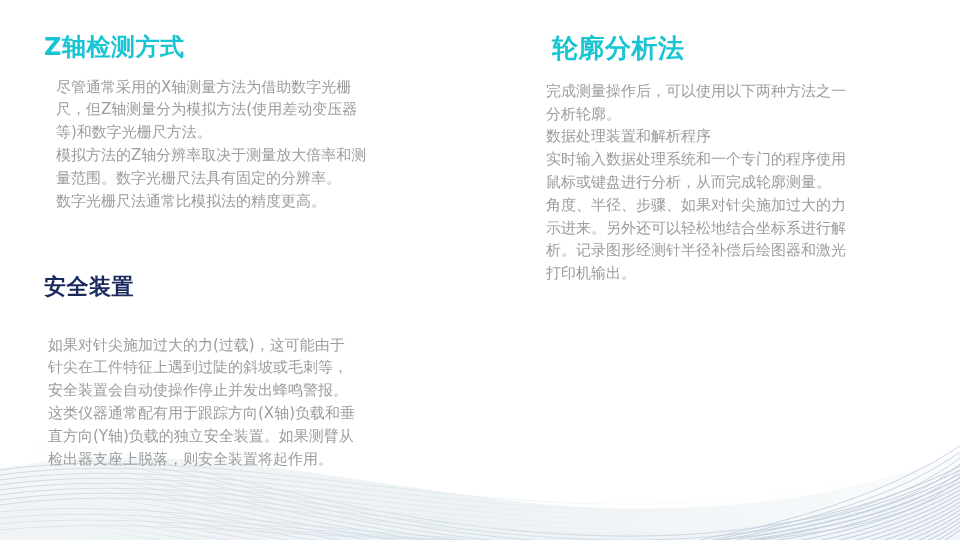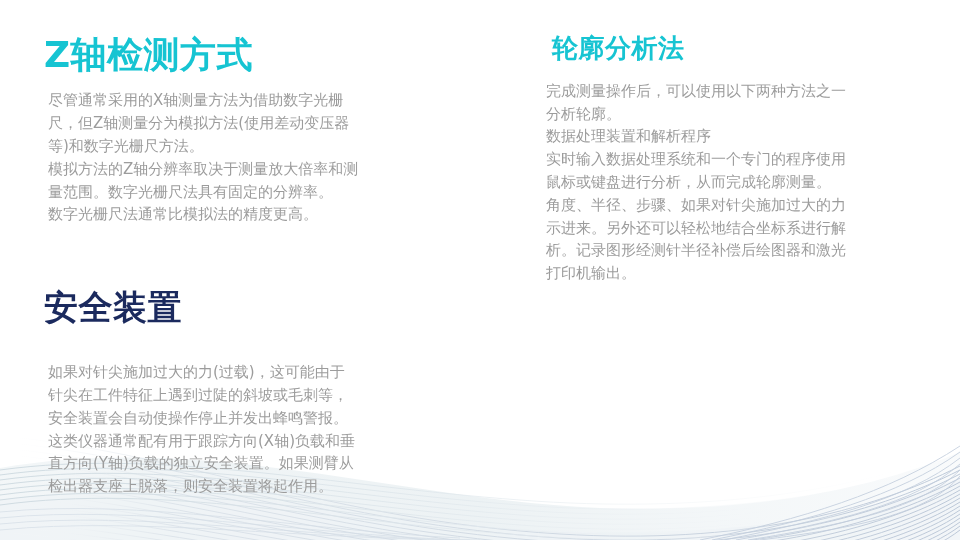--- a/index.html
+++ b/index.html
@@ -35,36 +35,36 @@
 
   .heading {
     margin: 0;
     font-weight: bold;
     letter-spacing: 0.5px;
     line-height: 1.15;
   }
   .heading-cyan { color: #16c4d2; }
   .heading-navy { color: #1b2a5e; }
 
-  .h-z      { font-size: 36px; }
-  .h-safety { font-size: 34px; }
+  .h-z      { font-size: 24px; }
+  .h-safety { font-size: 22px; }
   .h-outline{ font-size: 26px; }
 
   .body-text {
     margin: 0;
     color: #9c9c9c;
     font-size: 15px;
     line-height: 1.52;
     white-space: pre-line;
     font-weight: normal;
   }
 
   
   #block-z-title     { margin: 0 0 14px 0; }
-  #block-z-body      { margin: 4px; }
+  #block-z-body      { margin: 12px; }
   #block-safety-title{ margin: 62px 0 0 0; }
   #block-safety-body { margin: 34px 0 15px 4px; }
 
   #block-outline-title { margin: 0 0 0 6px; }
   #block-outline-body  { margin: 16px 0 0 0; }
 </style>
 </head>
 <body>
 
 <div id="slide">

